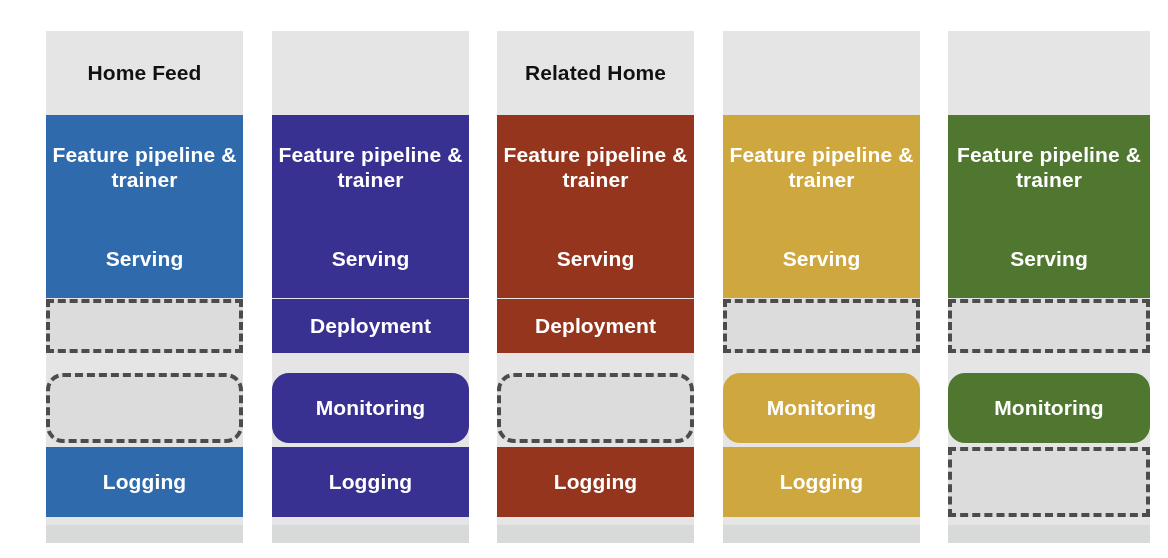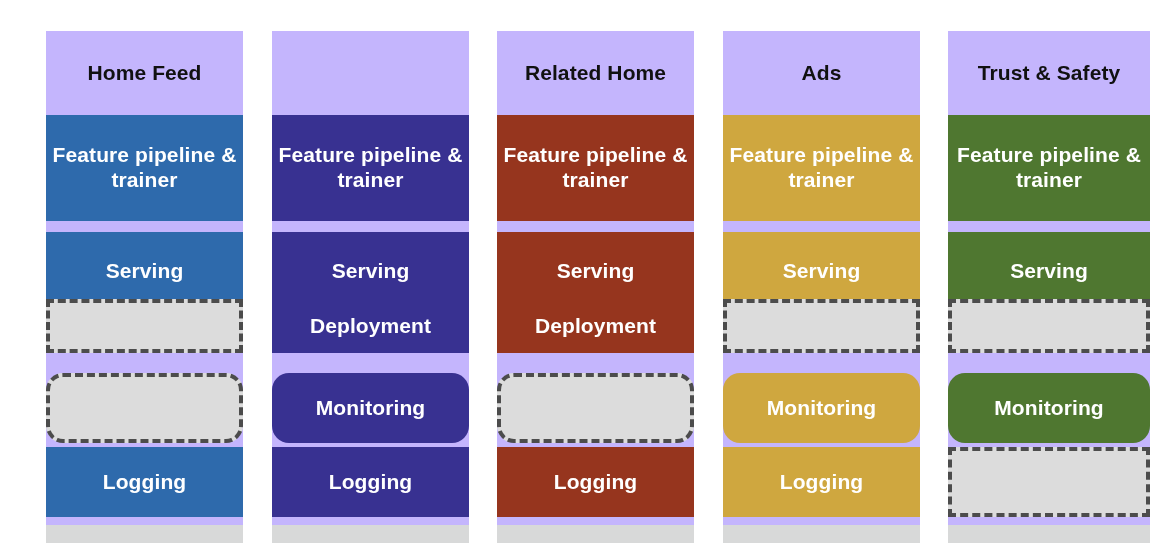--- a/index.html
+++ b/index.html
@@ -21,21 +21,21 @@
     top: 0;
     width: 1168px;
     height: 558px;
   }
 
   .column {
     position: absolute;
     top: 31px;
     width: 197px;
     height: 512px;
-    background: #c4b5fd;
+    background: #e5e5e5;
     box-sizing: border-box;
   }
 
   .col-header {
     position: absolute;
     left: 0;
     top: 0;
     width: 100%;
     height: 84px;
     display: flex;
@@ -68,21 +68,21 @@
     text-align: center;
     color: #ffffff;
     font-size: 21px;
     font-weight: bold;
     line-height: 1.18;
     letter-spacing: 0.1px;
   }
 
   
   .row.r0 { top: 0px;   height: 106px; }
-  .row.r1 { top: 117px; height: 78px;  }
+  .row.r1 { top: 105px; height: 78px;  }
   .row.r2 { top: 184px; height: 54px;  }
   .row.r3 { top: 258px; height: 70px; border-radius: 17px;  }
   .row.r4 { top: 332px; height: 70px;  }
 
   .row.empty {
     background: #dcdcdc;
     border: 4px dashed #4c4c4c;
   }
 
   .col-footer {
@@ -135,33 +135,31 @@
       <div class="row r0" style="background: rgb(150, 53, 30);">Feature pipeline &amp; trainer</div>
       <div class="row r1" style="background: rgb(150, 53, 30);">Serving</div>
       <div class="row r2" style="background: rgb(150, 53, 30);">Deployment</div>
       <div class="row r3 empty"></div>
       <div class="row r4" style="background: rgb(150, 53, 30);">Logging</div>
     </div>
     <div class="col-footer"></div>
   </div>
 
   <div class="column col-3">
-    <div class="col-header">Ads</div>
     <div class="rows">
       <div class="row r0" style="background: rgb(207, 167, 63);">Feature pipeline &amp; trainer</div>
       <div class="row r1" style="background: rgb(207, 167, 63);">Serving</div>
       <div class="row r2 empty"></div>
       <div class="row r3" style="background: rgb(207, 167, 63);">Monitoring</div>
       <div class="row r4" style="background: rgb(207, 167, 63);">Logging</div>
     </div>
     <div class="col-footer"></div>
   </div>
 
   <div class="column col-4">
-    <div class="col-header">Trust &amp; Safety</div>
     <div class="rows">
       <div class="row r0" style="background: rgb(79, 119, 48);">Feature pipeline &amp; trainer</div>
       <div class="row r1" style="background: rgb(79, 119, 48);">Serving</div>
       <div class="row r2 empty"></div>
       <div class="row r3" style="background: rgb(79, 119, 48);">Monitoring</div>
       <div class="row r4 empty"></div>
     </div>
     <div class="col-footer"></div>
   </div>
 

